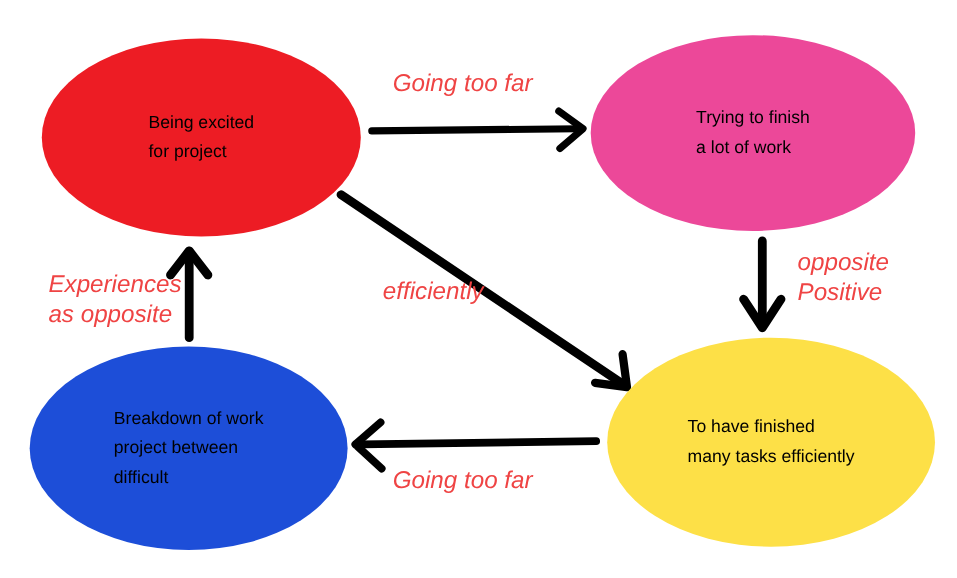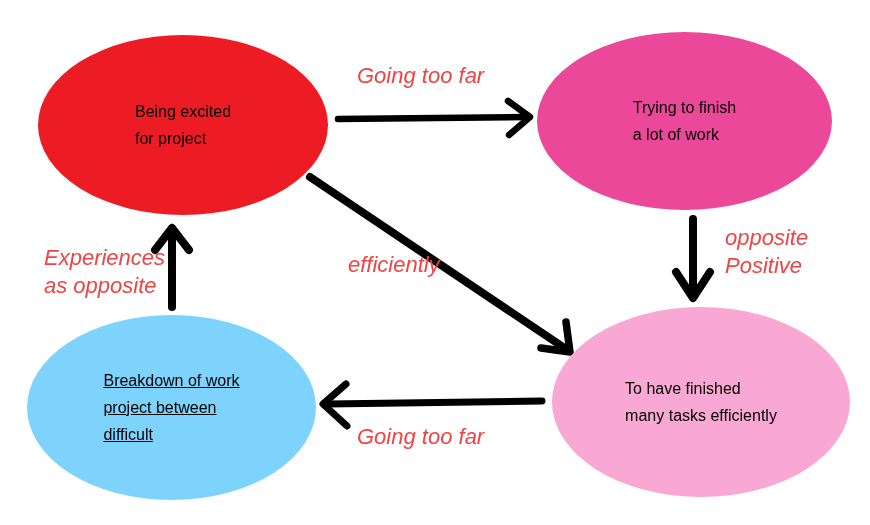--- a/index.html
+++ b/index.html
@@ -93,29 +93,29 @@
     </div>
   </div>
 
   <div class="node" id="node-trying" style="background-color: #ec4899;">
     <div class="node-text">
       <span class="ln">Trying to finish</span>
       <span class="ln">a lot of work</span>
     </div>
   </div>
 
-  <div class="node" id="node-breakdown" style="background-color: #7dd3fc; text-decoration: underline;">
+  <div class="node" id="node-breakdown" style="background-color: #1d4ed8;">
     <div class="node-text">
       <span class="ln">Breakdown of work</span>
       <span class="ln">project between</span>
       <span class="ln">difficult</span>
     </div>
   </div>
 
-  <div class="node" id="node-finished" style="background-color: #f9a8d4; justify-content: center;">
+  <div class="node" id="node-finished" style="background-color: #fde047; justify-content: center;">
     <div class="node-text">
       <span class="ln">To have finished</span>
       <span class="ln">many tasks efficiently</span>
     </div>
   </div>
 
   <div class="edge-label" id="label-top">
     <span class="ln">Going too far</span>
   </div>
 

